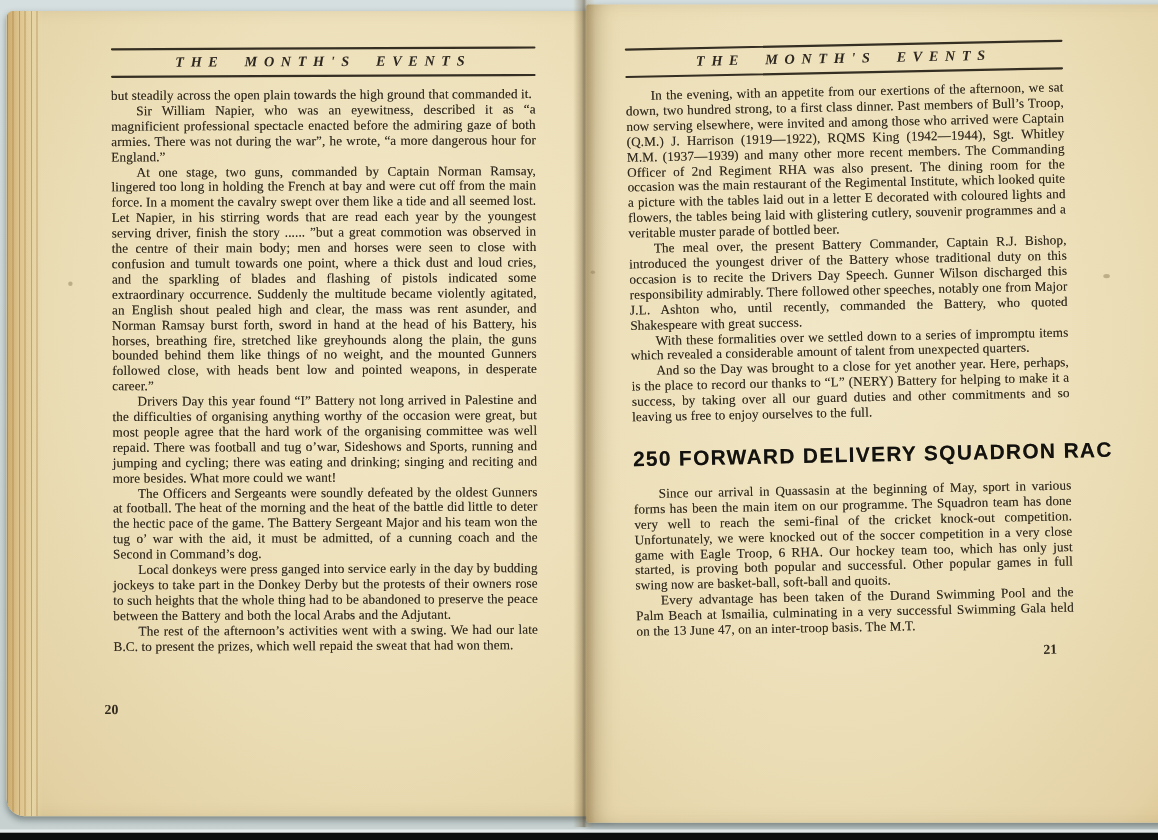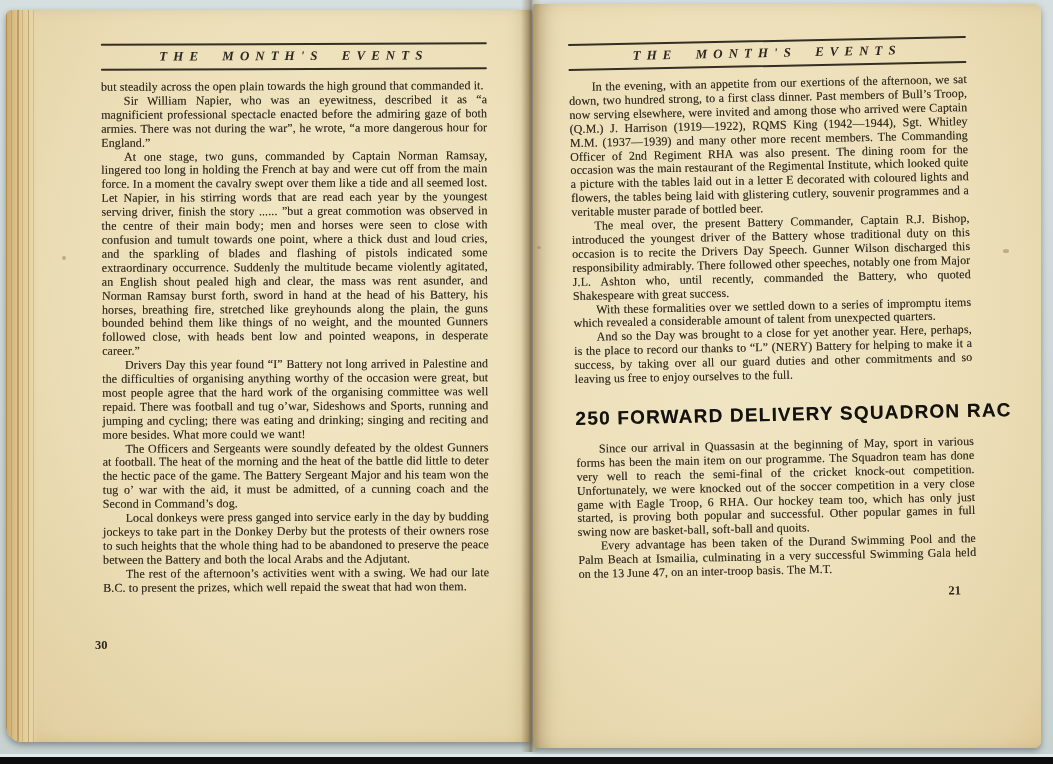--- a/index.html
+++ b/index.html
@@ -6,21 +6,21 @@
   .scene {
     position:relative; width:1053px; height:764px; overflow:hidden;
     background: linear-gradient(180deg, #d6dfdf 0%, #cbd6d5 60%, #c6d1d0 100%);
     font-family:"Liberation Serif", serif;
   }
   .surface-highlight { position:absolute; left:0; bottom:6px; width:100%; height:4px;
     background:rgba(255,255,255,.55); }
   .black-bar { position:absolute; left:0; bottom:0; width:100%; height:7px; background:#0c0e0e; }
 
   
-  .page { position:absolute; box-shadow:0 3px 6px rgba(40,50,50,.45); }
+  .page { position:absolute; box-shadow:0 3px 6px rgba(40,50,50,.45);padding-left:24px; }
   .page-left {
     left:6px; top:10px; width:526px; height:732px;
     background: radial-gradient(ellipse at 62% 38%, #f2e7c7 0%, #ecdfb8 52%, #e3d1a4 90%, #ddc897 100%);
     border-radius: 6px 2px 2px 16px;
     box-shadow: inset -14px 0 20px -12px rgba(95,70,30,.5), 0 3px 6px rgba(40,50,50,.45);
   }
   .page-right {
     left:533px; top:4px; width:508px; height:744px;
     background: radial-gradient(ellipse at 42% 40%, #f1e6c6 0%, #ecdfb8 55%, #e4d2a6 92%, #dec996 100%);
     border-radius: 2px 7px 7px 3px;
@@ -90,21 +90,21 @@
       <div class="body-text">
           <p class="no-indent">but steadily across the open plain towards the high ground that commanded it.</p>
           <p>Sir William Napier, who was an eyewitness, described it as “a magnificient professional spectacle enacted before the admiring gaze of both armies.  There was not during the war”, he wrote, “a more dangerous hour for England.”</p>
           <p>At one stage, two guns, commanded by Captain Norman Ramsay, lingered too long in holding the French at bay and were cut off from the main force.  In a moment the cavalry swept over them like a tide and all seemed lost.  Let Napier, in his stirring words that are read each year by the youngest serving driver, finish the story ...... ”but a great commotion was observed in the centre of their main body; men and horses were seen to close with confusion and tumult towards one point, where a thick dust and loud cries, and the sparkling of blades and flashing of pistols indicated some extraordinary occurrence. Suddenly the multitude became violently agitated, an English shout pealed high and clear, the mass was rent asunder, and Norman Ramsay burst forth, sword in hand at the head of his Battery, his horses, breathing fire, stretched like greyhounds along the plain, the guns bounded behind them like things of no weight, and the mounted Gunners followed close, with heads bent low and pointed weapons, in desperate career.”</p>
           <p>Drivers Day this year found “I” Battery not long arrived in Palestine and the difficulties of organising anything worthy of the occasion were great, but most people agree that the hard work of the organising committee was well repaid.  There was football and tug o’war, Sideshows and Sports, running and jumping and cycling;  there was eating and drinking;  singing and reciting and more besides.  What more could we want!</p>
           <p>The Officers and Sergeants were soundly defeated by the oldest Gunners at football.  The heat of the morning and the heat of the battle did little to deter the hectic pace of the game.  The Battery Sergeant Major and his team won the tug o’ war with the aid, it must be admitted, of a cunning coach and the Second in Command’s dog.</p>
           <p>Local donkeys were press ganged into service early in the day by budding jockeys to take part in the Donkey Derby but the protests of their owners rose to such heights that the whole thing had to be abandoned to preserve the peace between the Battery and both the local Arabs and the Adjutant.</p>
           <p>The rest of the afternoon’s activities went with a swing.  We had our late B.C. to present the prizes, which well repaid the sweat that had won them.</p>
         </div>
     </div>
-    <div class="folio folio-left">30</div>
+    <div class="folio folio-left">20</div>
   </div>
 
   <div class="page page-right">
     <div class="page-inner">
       <header class="running-head">
         <div class="rule"></div>
         <div class="head-title">THE MONTH'S EVENTS</div>
         <div class="rule"></div>
       </header>
       <div class="body-text">

